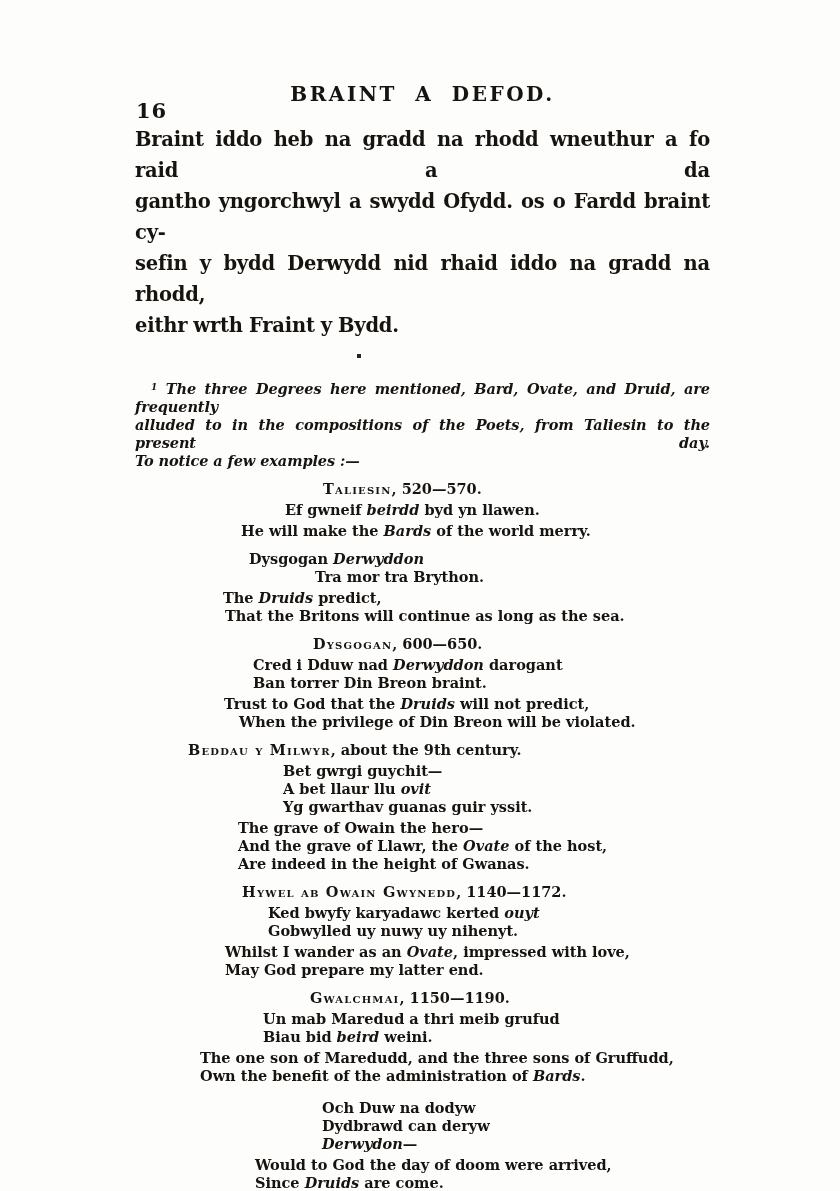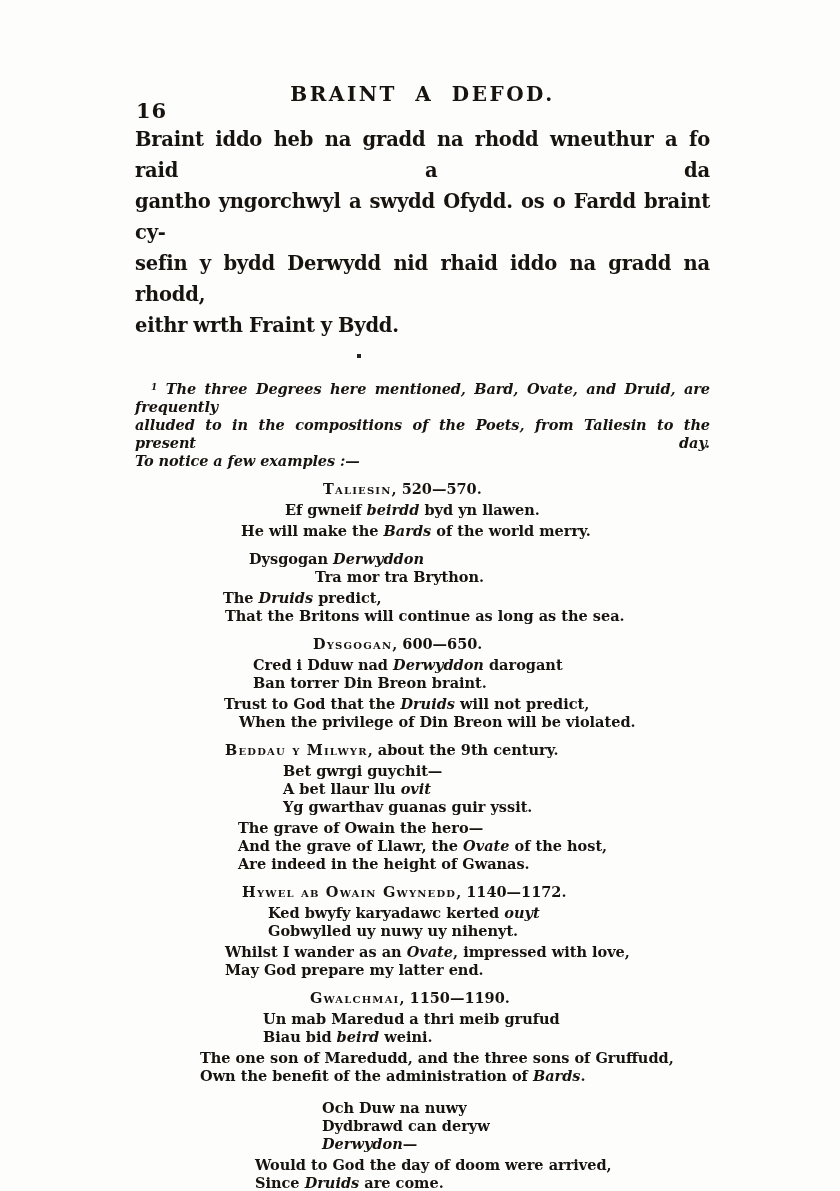--- a/index.html
+++ b/index.html
@@ -98,21 +98,21 @@
         <div class="q-line" style="margin-left:118px">Cred i Dduw nad <i>Derwyddon</i> darogant</div>
         <div class="q-line" style="margin-left:118px">Ban torrer Din Breon braint.</div>
       </div>
       <div class="q-group">
         <div class="q-line" style="margin-left:89px">Trust to God that the <i>Druids</i> will not predict,</div>
         <div class="q-line" style="margin-left:104px">When the privilege of Din Breon will be violated.</div>
       </div>
     </div>
 
     <div class="q-section">
-      <div class="q-heading" style="margin-left:90px"><span class="sc">Beddau y Milwyr</span><span>, about the 9th century.</span></div>
+      <div class="q-heading" style="margin-left:53px"><span class="sc">Beddau y Milwyr</span><span>, about the 9th century.</span></div>
       <div class="q-group">
         <div class="q-line" style="margin-left:148px">Bet gwrgi guychit—</div>
         <div class="q-line" style="margin-left:148px">A bet llaur llu <i>ovit</i></div>
         <div class="q-line" style="margin-left:148px">Yg gwarthav guanas guir yssit.</div>
       </div>
       <div class="q-group">
         <div class="q-line" style="margin-left:103px">The grave of Owain the hero—</div>
         <div class="q-line" style="margin-left:103px">And the grave of Llawr, the <i>Ovate</i> of the host,</div>
         <div class="q-line" style="margin-left:103px">Are indeed in the height of Gwanas.</div>
       </div>
@@ -137,21 +137,21 @@
         <div class="q-line" style="margin-left:128px">Biau bid <i>beird</i> weini.</div>
       </div>
       <div class="q-group">
         <div class="q-line" style="margin-left:65px">The one son of Maredudd, and the three sons of Gruffudd,</div>
         <div class="q-line" style="margin-left:65px">Own the benefit of the administration of <i>Bards</i>.</div>
       </div>
     </div>
 
     <div class="q-section no-head">
       <div class="q-group">
-        <div class="q-line" style="margin-left:187px">Och Duw na nuwy</div>
+        <div class="q-line" style="margin-left:187px">Och Duw na dodyw</div>
         <div class="q-line" style="margin-left:187px">Dydbrawd can deryw</div>
         <div class="q-line" style="margin-left:187px"><i>Derwydon</i>—</div>
       </div>
       <div class="q-group">
         <div class="q-line" style="margin-left:120px">Would to God the day of doom were arrived,</div>
         <div class="q-line" style="margin-left:120px">Since <i>Druids</i> are come.</div>
       </div>
     </div>
 
   </div>

